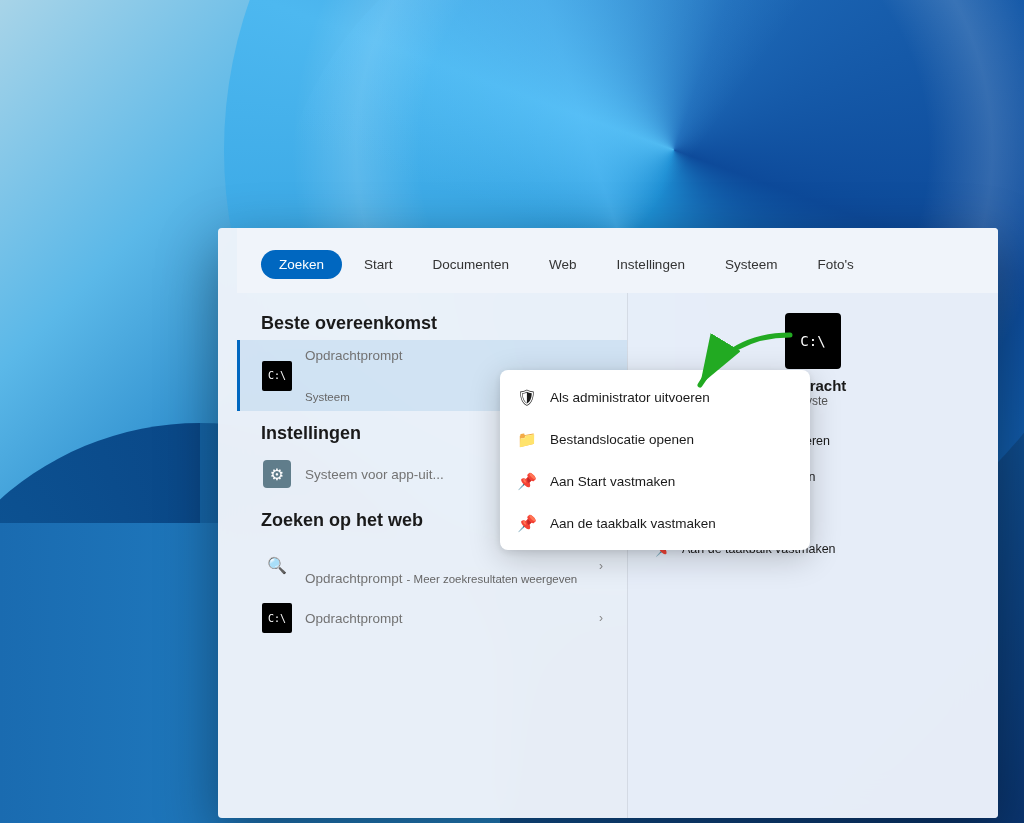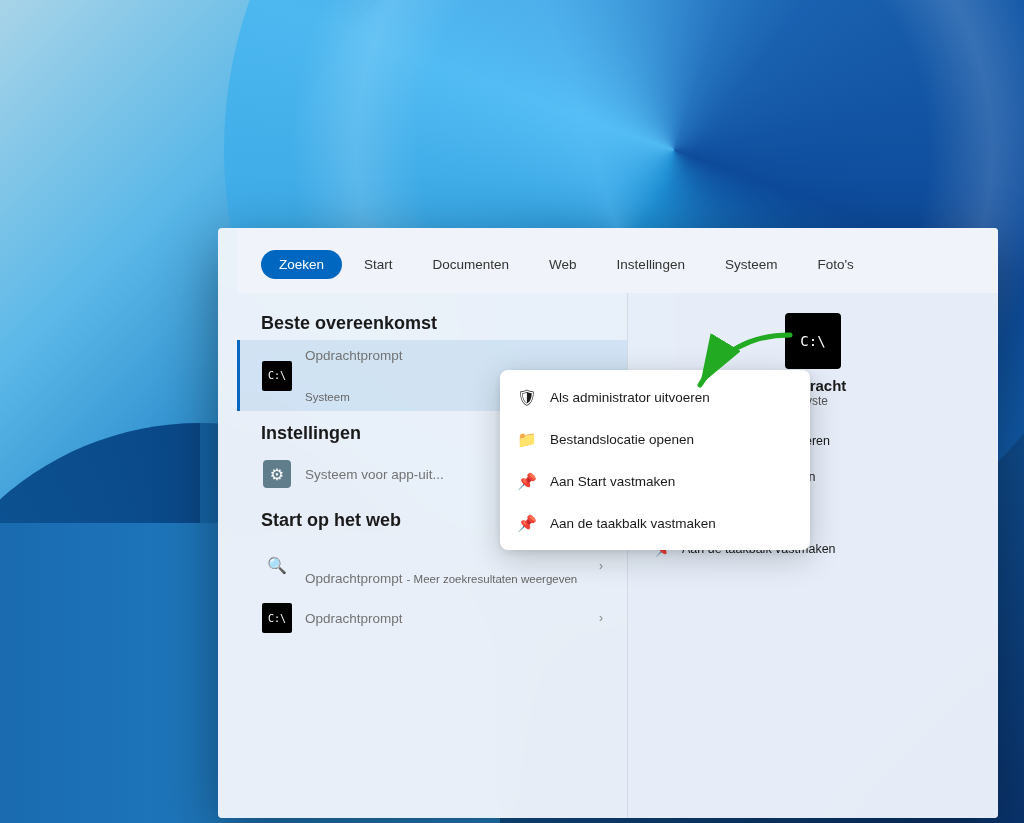--- a/index.html
+++ b/index.html
@@ -356,21 +356,21 @@
 
       <div class="result-item">
         <div class="result-icon">
           <div class="settings-icon-sm">⚙</div>
         </div>
         <div class="result-text">
           <div class="result-title truncate">Systeem voor app-uit...</div>
         </div>
       </div>
 
-      <div class="section-label">Start op het web</div>
+      <div class="section-label">Zoeken op het web</div>
 
       <div class="result-item">
         <div class="result-icon">
           <div class="search-icon-sm">🔍</div>
         </div>
         <div class="result-text">
           <div style="display:flex; align-items:baseline; gap:4px;">
             <span class="result-title">Opdrachtprompt</span>
             <span class="result-subtitle">- Meer zoekresultaten weergeven</span>
           </div>

